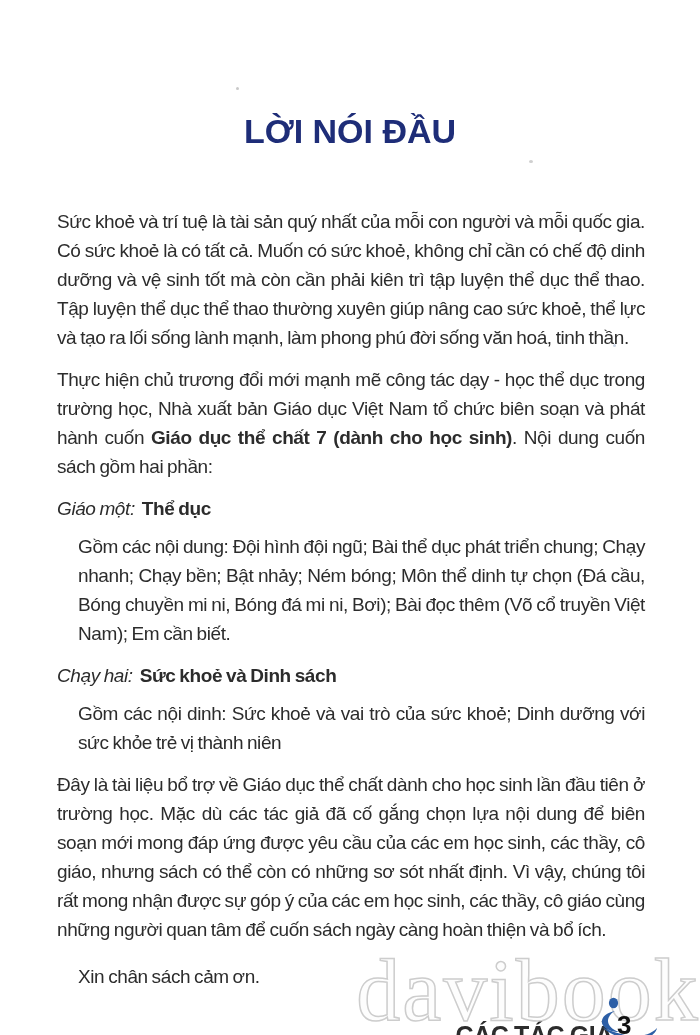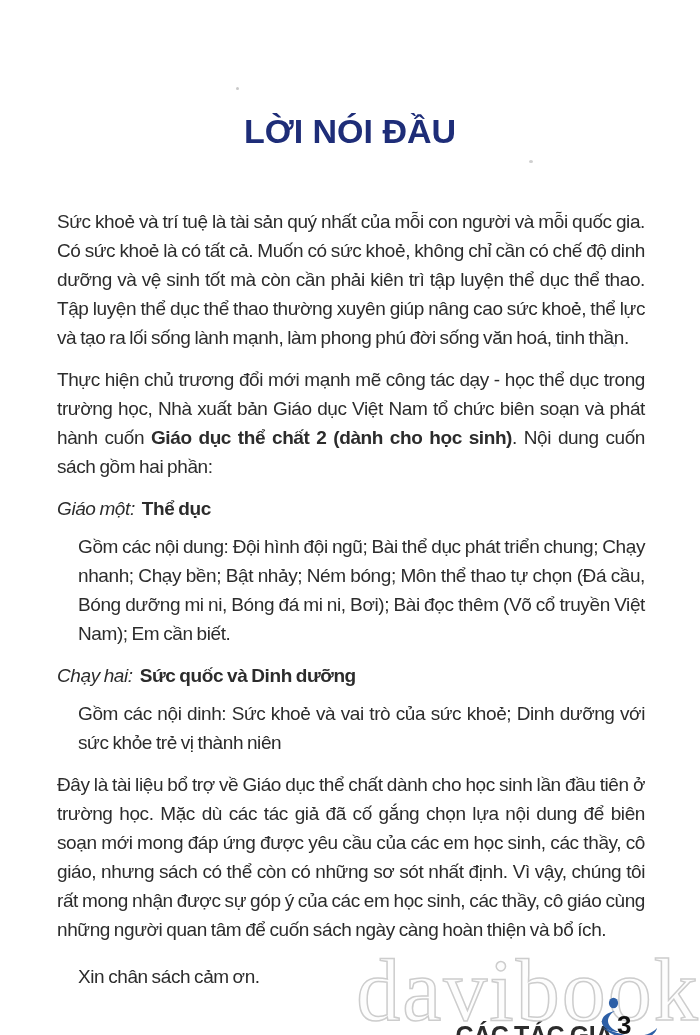--- a/index.html
+++ b/index.html
@@ -111,27 +111,27 @@
 <body>
 
 <div class="page">
 
   <h1 class="title">LỜI NÓI ĐẦU</h1>
 
   <div class="content">
 
     <p class="para">Sức khoẻ và trí tuệ là tài sản quý nhất của mỗi con người và mỗi quốc gia. Có sức khoẻ là có tất cả. Muốn có sức khoẻ, không chỉ cần có chế độ dinh dưỡng và vệ sinh tốt mà còn cần phải kiên trì tập luyện thể dục thể thao. Tập luyện thể dục thể thao thường xuyên giúp nâng cao sức khoẻ, thể lực và tạo ra lối sống lành mạnh, làm phong phú đời sống văn hoá, tinh thần.</p>
 
-    <p class="para"><span>Thực hiện chủ trương đổi mới mạnh mẽ công tác dạy - học thể dục trong trường học, Nhà xuất bản Giáo dục Việt Nam tổ chức biên soạn và phát hành cuốn </span><strong>Giáo dục thể chất 2 (dành cho học sinh)</strong><span>. Nội dung cuốn sách gồm hai phần:</span></p>
+    <p class="para"><span>Thực hiện chủ trương đổi mới mạnh mẽ công tác dạy - học thể dục trong trường học, Nhà xuất bản Giáo dục Việt Nam tổ chức biên soạn và phát hành cuốn </span><strong>Giáo dục thể chất 7 (dành cho học sinh)</strong><span>. Nội dung cuốn sách gồm hai phần:</span></p>
 
     <p class="heading"><em>Giáo một:</em><strong>Thể dục</strong></p>
 
-    <p class="para indent">Gồm các nội dung: Đội hình đội ngũ; Bài thể dục phát triển chung; Chạy nhanh; Chạy bền; Bật nhảy; Ném bóng; Môn thể thao tự chọn (Đá cầu, Bóng dưỡng mi ni, Bóng đá mi ni, Bơi); Bài đọc thêm (Võ cổ truyền Việt Nam); Em cần biết.</p>
+    <p class="para indent">Gồm các nội dung: Đội hình đội ngũ; Bài thể dục phát triển chung; Chạy nhanh; Chạy bền; Bật nhảy; Ném bóng; Môn thể dinh tự chọn (Đá cầu, Bóng chuyền mi ni, Bóng đá mi ni, Bơi); Bài đọc thêm (Võ cổ truyền Việt Nam); Em cần biết.</p>
 
-    <p class="heading"><em>Chạy hai:</em><strong>Sức quốc và Dinh dưỡng</strong></p>
+    <p class="heading"><em>Chạy hai:</em><strong>Sức khoẻ và Dinh sách</strong></p>
 
     <p class="para indent">Gồm các nội dinh: Sức khoẻ và vai trò của sức khoẻ; Dinh dưỡng với sức khỏe trẻ vị thành niên</p>
 
     <p class="para">Đây là tài liệu bổ trợ về Giáo dục thể chất dành cho học sinh lần đầu tiên ở trường học. Mặc dù các tác giả đã cố gắng chọn lựa nội dung để biên soạn mới mong đáp ứng được yêu cầu của các em học sinh, các thầy, cô giáo, nhưng sách có thể còn có những sơ sót nhất định. Vì vậy, chúng tôi rất mong nhận được sự góp ý của các em học sinh, các thầy, cô giáo cùng những người quan tâm để cuốn sách ngày càng hoàn thiện và bổ ích.</p>
 
     <p class="thanks">Xin chân sách cảm ơn.</p>
 
     <p class="authors">CÁC TÁC GIẢ</p>
 
   </div>

